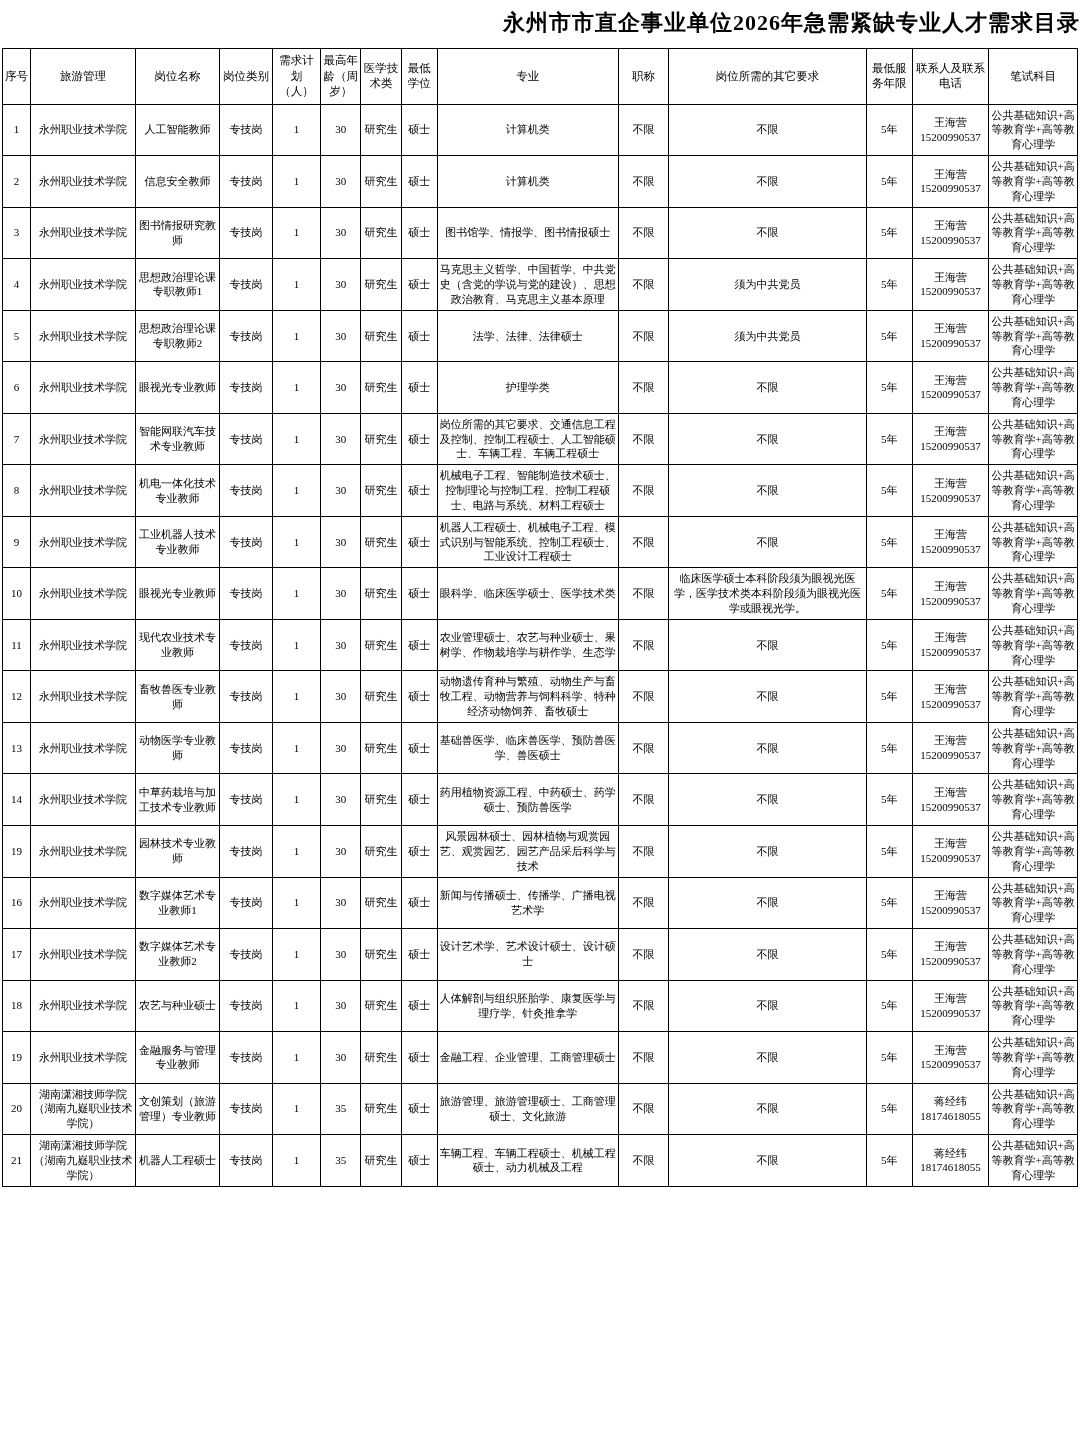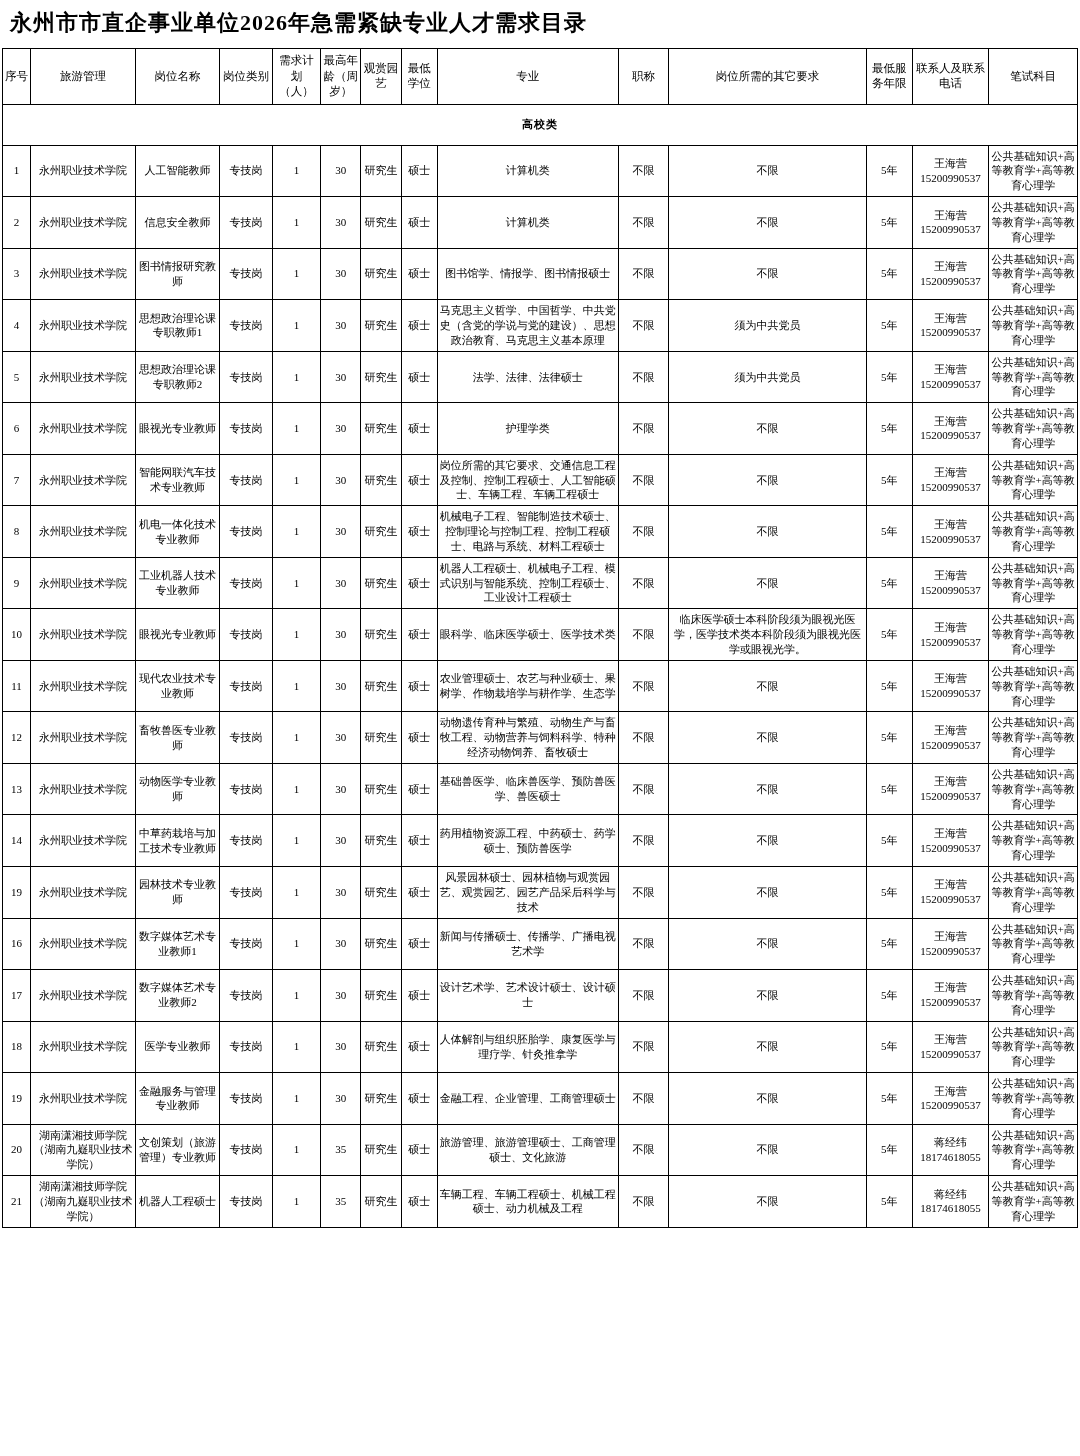--- a/index.html
+++ b/index.html
@@ -11,21 +11,21 @@
     width: 1080px;
     font-family: "Liberation Serif", "DejaVu Serif", serif;
     color: #000;
   }
   .page {
     width: 1080px;
     box-sizing: border-box;
     padding: 0;
   }
   .doc-title {
-    text-align: left;
+    text-align: right;
     font-size: 22px;
     font-weight: bold;
     letter-spacing: 1px;
     padding: 8px 0 10px 10px;
     font-family: "Liberation Serif", "DejaVu Serif", serif;
   }
   table.main {
     border-collapse: collapse;
     width: 1076px;
     margin: 0 2px;
@@ -98,34 +98,31 @@
         <col class="c-exam">
     </colgroup>
     <thead>
       <tr>
         <th>序号</th>
         <th>旅游管理</th>
         <th>岗位名称</th>
         <th>岗位类别</th>
         <th>需求计划（人）</th>
         <th>最高年龄（周岁）</th>
-        <th>观赏园艺</th>
+        <th>医学技术类</th>
         <th>最低学位</th>
         <th>专业</th>
         <th>职称</th>
         <th>岗位所需的其它要求</th>
         <th>最低服务年限</th>
         <th>联系人及联系电话</th>
         <th>笔试科目</th>
       </tr>
     </thead>
     <tbody id="table-body">
-      <tr class="section-row">
-        <td colspan="14">高校类</td>
-      </tr>
     <tr>
           <td>1</td>
           <td>永州职业技术学院</td>
           <td>人工智能教师</td>
           <td>专技岗</td>
           <td>1</td>
           <td>30</td>
           <td>研究生</td>
           <td>硕士</td>
           <td class="major">计算机类</td>
@@ -404,21 +401,21 @@
           <td>不限</td>
           <td class="other-req">不限</td>
           <td>5年</td>
           <td class="contact-cell">王海营
 15200990537</td>
           <td class="exam-cell">公共基础知识+高等教育学+高等教育心理学</td>
         </tr>
         <tr>
           <td>18</td>
           <td>永州职业技术学院</td>
-          <td>医学专业教师</td>
+          <td>农艺与种业硕士</td>
           <td>专技岗</td>
           <td>1</td>
           <td>30</td>
           <td>研究生</td>
           <td>硕士</td>
           <td class="major">人体解剖与组织胚胎学、康复医学与理疗学、针灸推拿学</td>
           <td>不限</td>
           <td class="other-req">不限</td>
           <td>5年</td>
           <td class="contact-cell">王海营

